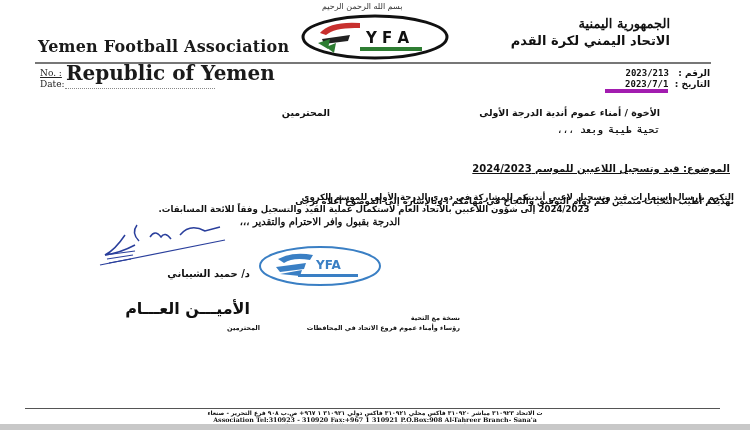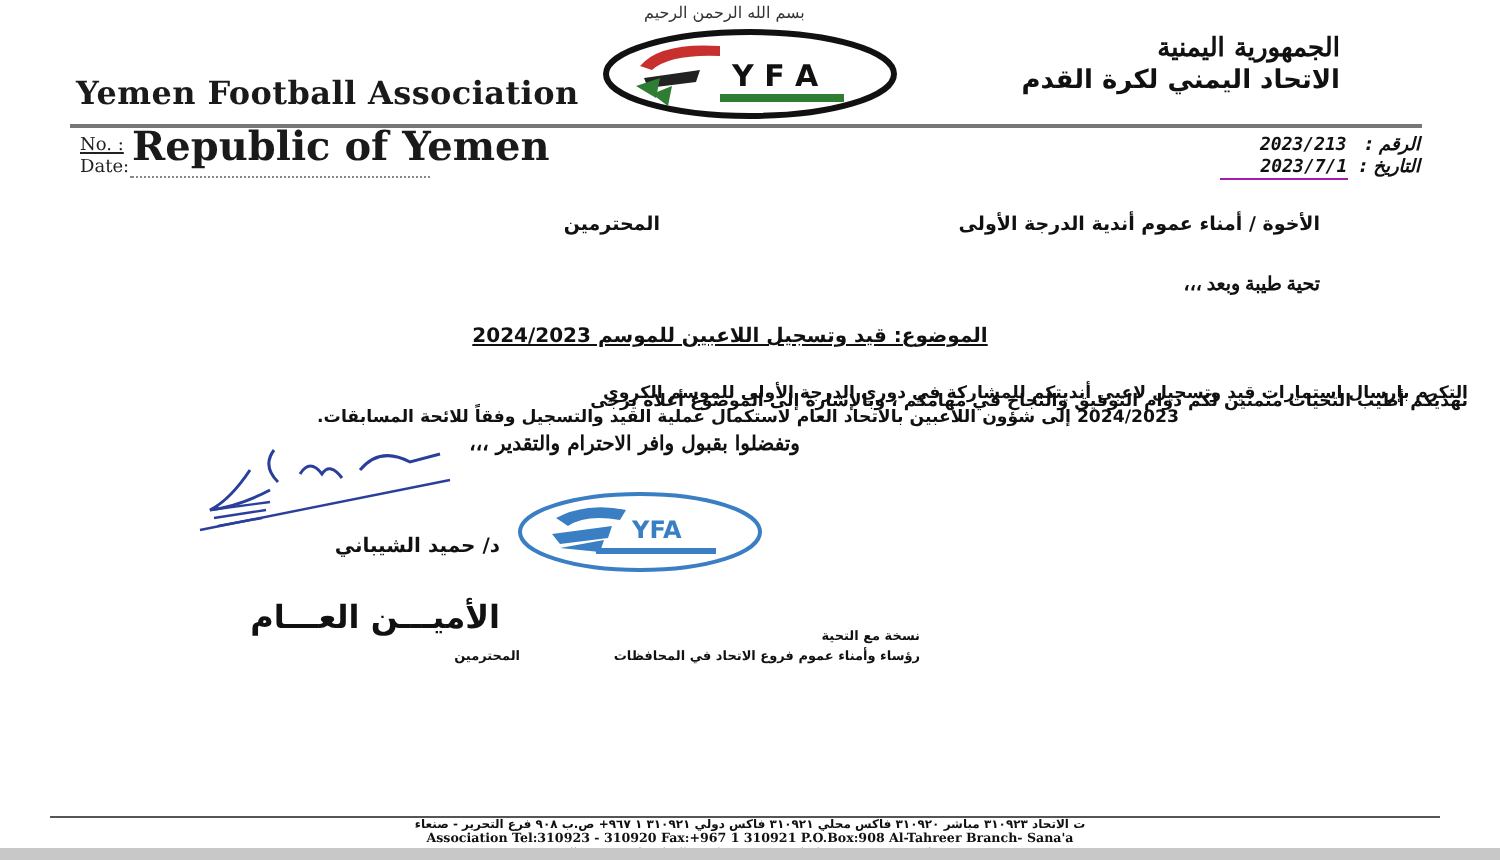--- a/index.html
+++ b/index.html
@@ -6,25 +6,25 @@
   body { width:750px; height:430px; background:#ffffff; position:relative; overflow:hidden;
          font-family:"DejaVu Sans", sans-serif; color:#111; }
   .abs { position:absolute;text-align:center; }
   .en-title { left:66px; top:36px; font-family:"DejaVu Serif", serif; font-weight:bold; font-size:20px; color:#1a1a1a;margin-top:25px; }
   .en-sub { left:38px; top:37px; font-family:"DejaVu Serif", serif; font-weight:bold; font-size:16px; color:#1a1a1a; letter-spacing:0.2px; }
   .ar-title { right:80px; top:16px; font-family:"DejaVu Serif", serif; font-weight:bold; font-size:13px; direction:rtl; }
   .ar-sub { right:80px; top:33px; font-weight:bold; font-size:13px; direction:rtl; }
   .basmala { left:322px; top:2px; font-size:8px; font-family:"DejaVu Serif", serif; color:#333; direction:rtl; }
   .top-rule { left:35px; top:62px; width:676px; height:2px; background:#777; }
   .meta-en { left:40px; font-family:"DejaVu Serif", serif; font-size:9px; color:#222; }
-  .meta-ar { right:40px; font-size:9px; direction:rtl; font-weight:bold;font-style:italic; }
+  .meta-ar { right:40px; font-size:9px; direction:rtl; font-weight:bold; }
   .dotline { display:inline-block; width:150px; border-bottom:1px dotted #888; height:8px; vertical-align:bottom; }
   .ar { direction:rtl; text-align:right; font-weight:bold; }
   .body-line { right:16px; font-size:8.6px; width:720px; }
-  .subject { left:0; width:730px; text-align:center; top:163px; font-size:10px; direction:rtl; font-weight:bold; text-decoration:underline; }
+  .subject { left:0; width:730px; text-align:right; top:163px; font-size:10px; direction:rtl; font-weight:bold; text-decoration:underline; }
   .foot-rule { left:25px; top:408px; width:695px; height:1px; background:#555; }
   .foot { left:0; width:750px; text-align:center; font-size:6.3px; }
   .gray-band { left:0; top:424px; width:750px; height:6px; background:#c8c8c8; }
 </style>
 </head>
 <body>
 
 <div class="abs en-title">Republic of Yemen</div>
 <div class="abs en-sub">Yemen Football Association</div>
 
@@ -48,33 +48,33 @@
 <div class="abs meta-en" style="top:68px;text-decoration:underline;">No.  :</div>
 <div class="abs meta-en" style="top:79px;">
   <span>Date:</span><span class="dotline"></span>
 </div>
 <div class="abs meta-ar" style="top:68px;">
   <span>الرقم :</span>&nbsp;&nbsp;
   <span style="font-family:'DejaVu Sans Mono',monospace;">2023/213</span>
 </div>
 <div class="abs meta-ar" style="top:79px;">
   <span>التاريخ :</span>&nbsp;
-  <span style="font-family:'DejaVu Sans Mono',monospace;border-bottom:1px solid #a21caf;padding-left:20px;">2023/7/1</span>
+  <span style="font-family:'DejaVu Sans Mono',monospace;border-bottom:4px solid #a21caf;padding-left:20px;">2023/7/1</span>
 </div>
 
 <div class="abs ar" style="right:90px;top:107px;font-size:9.5px;">الأخوة / أمناء عموم أندية الدرجة الأولى</div>
 <div class="abs ar" style="right:420px;top:107px;font-size:9.5px;">المحترمين</div>
-<div class="abs ar" style="right:90px;top:136px;font-size:9.5px;font-family:Liberation Serif, serif;">تحية طيبة وبعد ،،،</div>
+<div class="abs ar" style="right:90px;top:124px;font-size:9.5px;font-family:Liberation Mono, monospace;">تحية طيبة وبعد ،،،</div>
 
 <div class="abs subject">الموضوع: قيد وتسجيل اللاعبين للموسم 2024/2023</div>
 
 <div class="abs ar body-line" style="top:180px;margin-top:16px;">نهديكم أطيب التحيات متمنين لكم دوام التوفيق والنجاح في مهامكم ، وبالإشارة إلى الموضوع أعلاه يرجى</div>
 <div class="abs ar body-line" style="top:192px;">التكرم بإرسال استمارات قيد وتسجيل لاعبي أنديتكم للمشاركة في دوري الدرجة الأولى للموسم الكروي</div>
 <div class="abs ar body-line" style="top:204px;text-align:center;">2024/2023  إلى شؤون اللاعبين بالاتحاد العام  لاستكمال عملية القيد والتسجيل وفقاً للائحة المسابقات.</div>
-<div class="abs ar" style="right:350px;top:216px;font-size:10px;font-family:'DejaVu Serif',serif;">وتفضلوا بقبول وافر الاحترام والتقدير ،،،</div>
+<div class="abs ar" style="right:350px;top:216px;font-size:10px;font-family:'DejaVu Serif',serif;">الدرجة بقبول وافر الاحترام والتقدير ،،،</div>
 
 <div class="abs" style="left:95px;top:215px;">
   <svg width="140" height="60" viewBox="0 0 140 60">
     <path d="M30 20 Q20 35 10 40 Q25 38 40 30 M42 10 Q36 18 44 26 M55 22 Q60 14 66 22 Q70 16 76 24 M85 20 Q95 8 110 16 L125 12" fill="none" stroke="#2a3f9c" stroke-width="1.5"></path>
     <path d="M5 50 L130 25" fill="none" stroke="#2a3f9c" stroke-width="1.2"></path>
     <path d="M10 40 L40 36 M12 44 L38 40 M14 48 L36 44" stroke="#2a3f9c" stroke-width="1.2"></path>
   </svg>
 </div>
 
 <div class="abs" style="left:258px;top:245px;">

